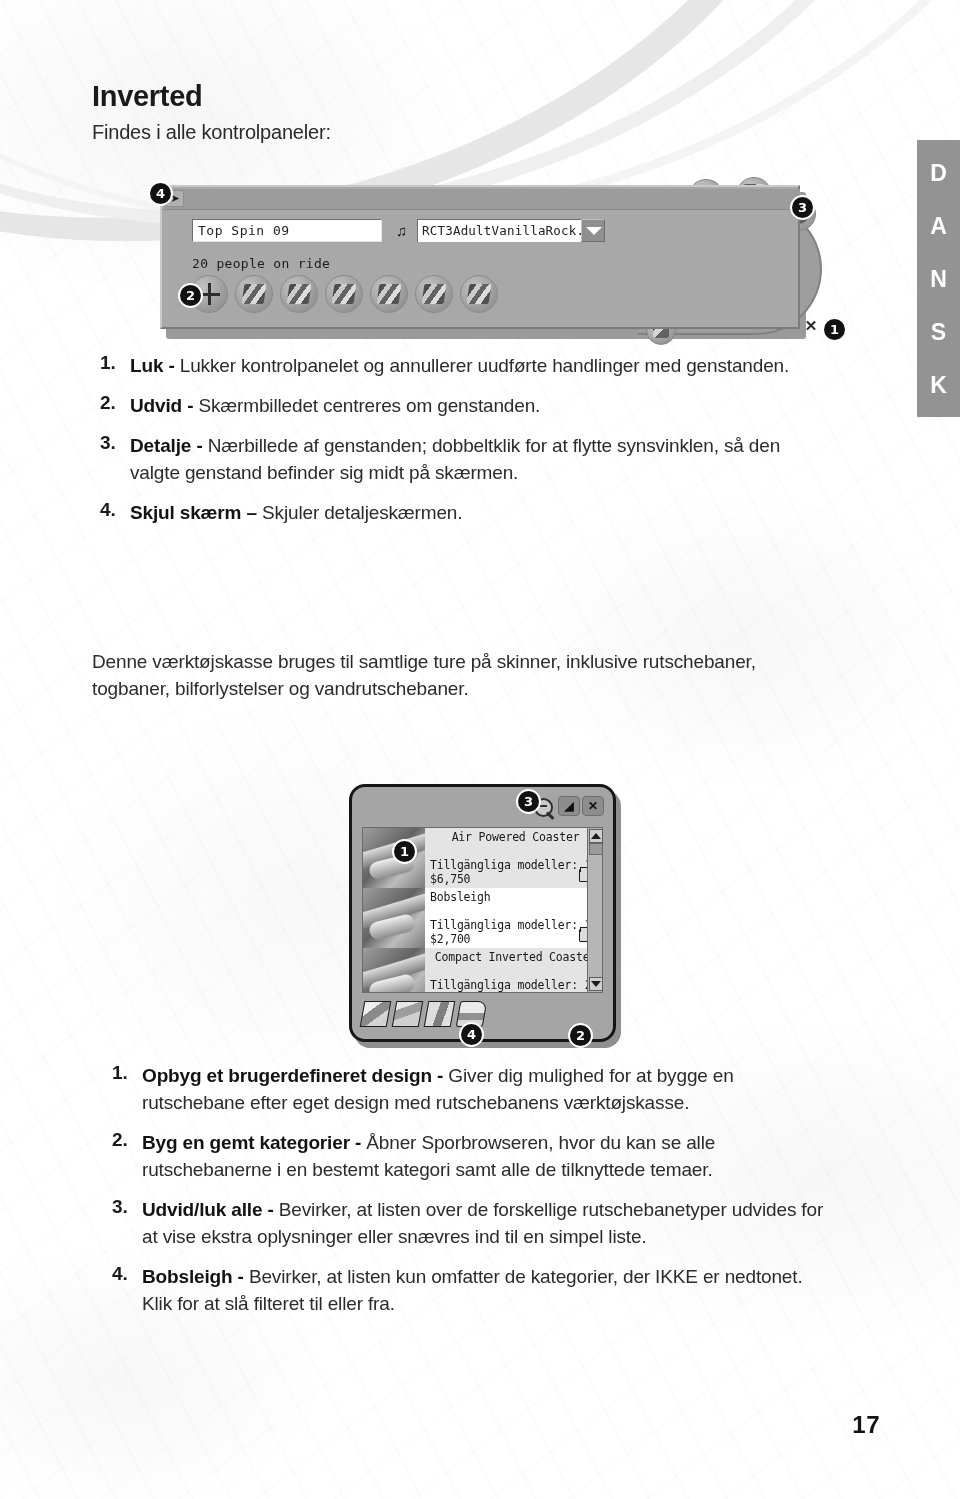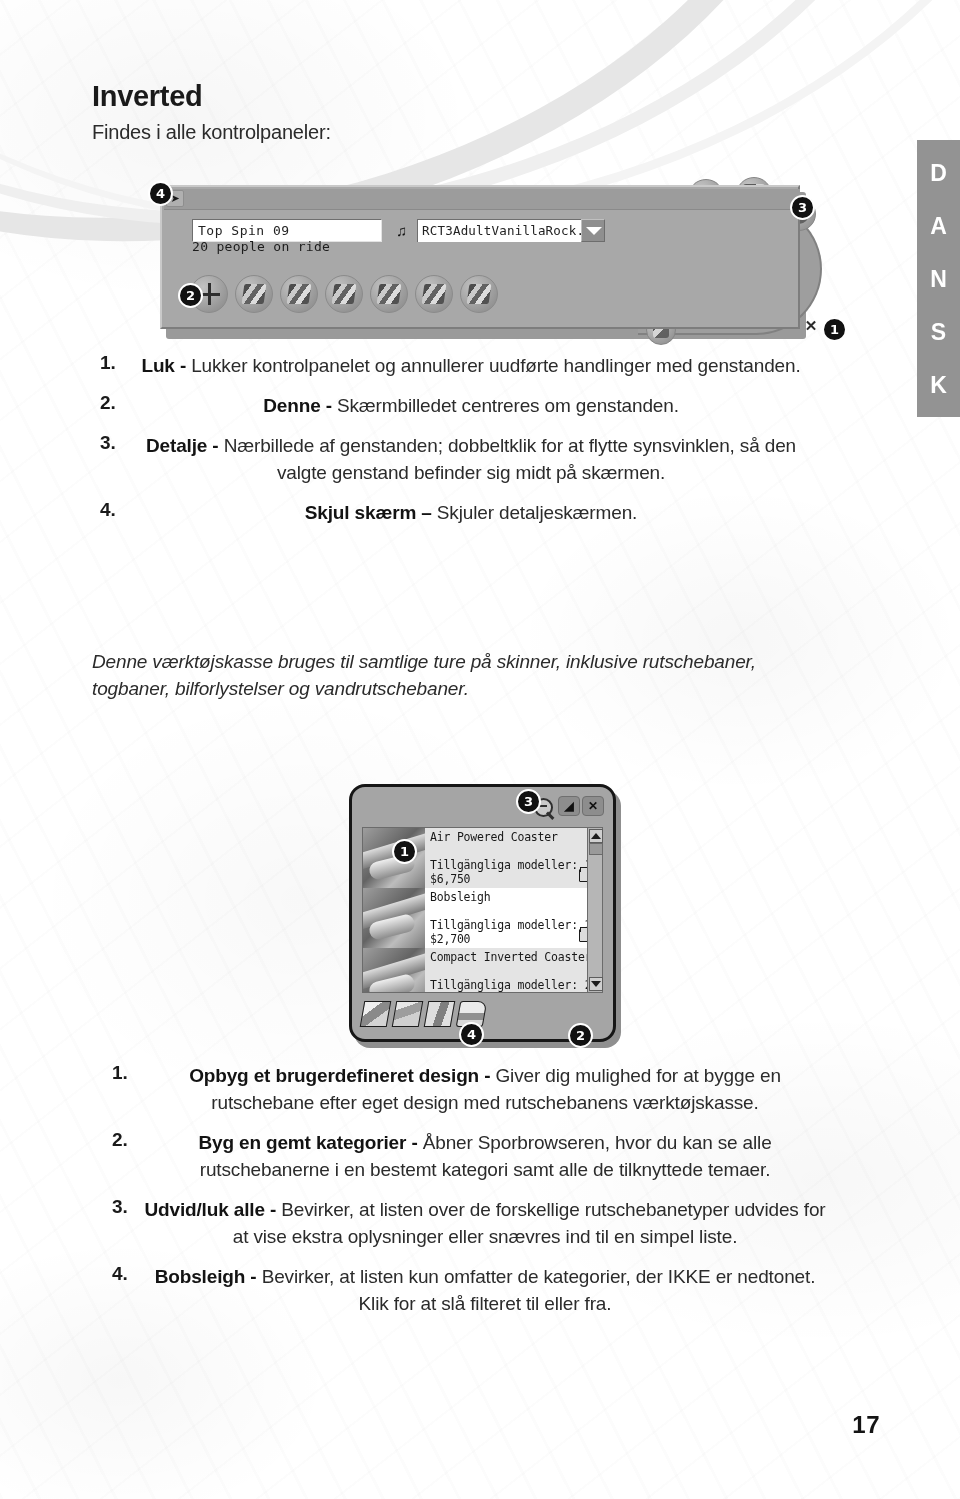--- a/index.html
+++ b/index.html
@@ -127,21 +127,21 @@
     border-top:1px solid #c0c0c0;border-left:1px solid #c0c0c0;
     border-right:1px solid #6d6d6d;border-bottom:1px solid #6d6d6d;
     box-sizing:border-box;
   }
   .cp-dropdown-btn:after{
     content:"";position:absolute;left:4px;top:7px;
     border-left:8px solid transparent;border-right:8px solid transparent;
     border-top:8px solid #ffffff;
   }
   .cp-people{
-    position:absolute;left:30px;top:52px;
+    position:absolute;left:30px;top:69px;
     font-family:"DejaVu Sans Mono", monospace;
     font-size:13px;color:#1d1d1d;letter-spacing:.3px;
   }
   .cp-iconrow{
     position:absolute;left:28px;top:88px;display:flex;gap:7px;
   }
   .cp-icon{
     width:36px;height:36px;border-radius:50%;
     background:radial-gradient(circle at 34% 30%, #c2c2c2, #979797 70%, #858585);
     border:1px solid #8b8b8b;
@@ -215,30 +215,30 @@
   }
 
   
   .olist{position:absolute;}
   .li{position:relative;margin-bottom:13px;}
   .li .num{
     position:absolute;left:0;top:0;width:30px;text-align:left;
     font-size:19px;font-weight:bold;color:#1a1a1a;
   }
   .li .txt{
-    margin-left:30px;font-size:19px;line-height:27px;color:#2b2b2b;letter-spacing:-.15px;text-align:center;
+    margin-left:30px;font-size:19px;line-height:27px;color:#2b2b2b;letter-spacing:-.15px;
   }
   .li .txt b{color:#131313;}
 
   .h2{
     position:absolute;left:92px;top:618px;
     font-size:23px;font-weight:bold;color:#151515;letter-spacing:-.2px;
   }
   .para{
-    position:absolute;font-size:19px;line-height:27px;color:#2b2b2b;letter-spacing:-.15px;font-style:italic;
+    position:absolute;font-size:19px;line-height:27px;color:#2b2b2b;letter-spacing:-.15px;
   }
 
   
   #browser{
     position:absolute;left:349px;top:784px;width:272px;height:264px;
   }
   .br-shadow{
     position:absolute;left:5px;top:6px;width:267px;height:258px;
     background:#8f8f8f;border-radius:16px;
   }
@@ -273,21 +273,21 @@
     position:absolute;left:10px;top:40px;width:240px;height:166px;
     background:#e9e9e9;
     border:1px solid #6b6b6b;
     box-sizing:border-box;overflow:hidden;
   }
   .br-row{
     position:relative;display:flex;height:60px;box-sizing:border-box;
     font-family:"DejaVu Sans Mono", monospace;
   }
   .br-row.alt{background:#ffffff;}
-  .br-row.sh{background:#e4e4e4;}
+  .br-row.sh{background:#e4e4e4;text-align:center;}
   .br-thumb{
     width:62px;min-width:62px;height:100%;
     background:linear-gradient(135deg,#9e9e9e,#636363 45%,#bdbdbd 70%,#7a7a7a);
     position:relative;overflow:hidden;
   }
   .br-thumb:before{
     content:"";position:absolute;left:-10px;top:14px;width:90px;height:16px;
     background:linear-gradient(#dcdcdc,#7c7c7c);transform:rotate(-17deg);
   }
   .br-thumb:after{
@@ -447,21 +447,21 @@
     <div class="badge" style="left:662px;top:132px">1</div>
   </div>
 
   <div class="olist" style="left:100px;top:352px;width:712px">
     <div class="li">
       <div class="num">1.</div>
       <div class="txt"><b>Luk - </b><span>Lukker kontrolpanelet og annullerer uudførte handlinger med genstanden.</span></div>
     </div>
     <div class="li">
       <div class="num">2.</div>
-      <div class="txt"><b>Denne - </b><span>Skærmbilledet centreres om genstanden.</span></div>
+      <div class="txt"><b>Udvid - </b><span>Skærmbilledet centreres om genstanden.</span></div>
     </div>
     <div class="li">
       <div class="num">3.</div>
       <div class="txt"><b>Detalje - </b><span>Nærbillede af genstanden; dobbeltklik for at flytte synsvinklen, så den valgte genstand befinder sig midt på skærmen.</span></div>
     </div>
     <div class="li">
       <div class="num">4.</div>
       <div class="txt"><b>Skjul skærm – </b><span>Skjuler detaljeskærmen.</span></div>
     </div>
   </div>

